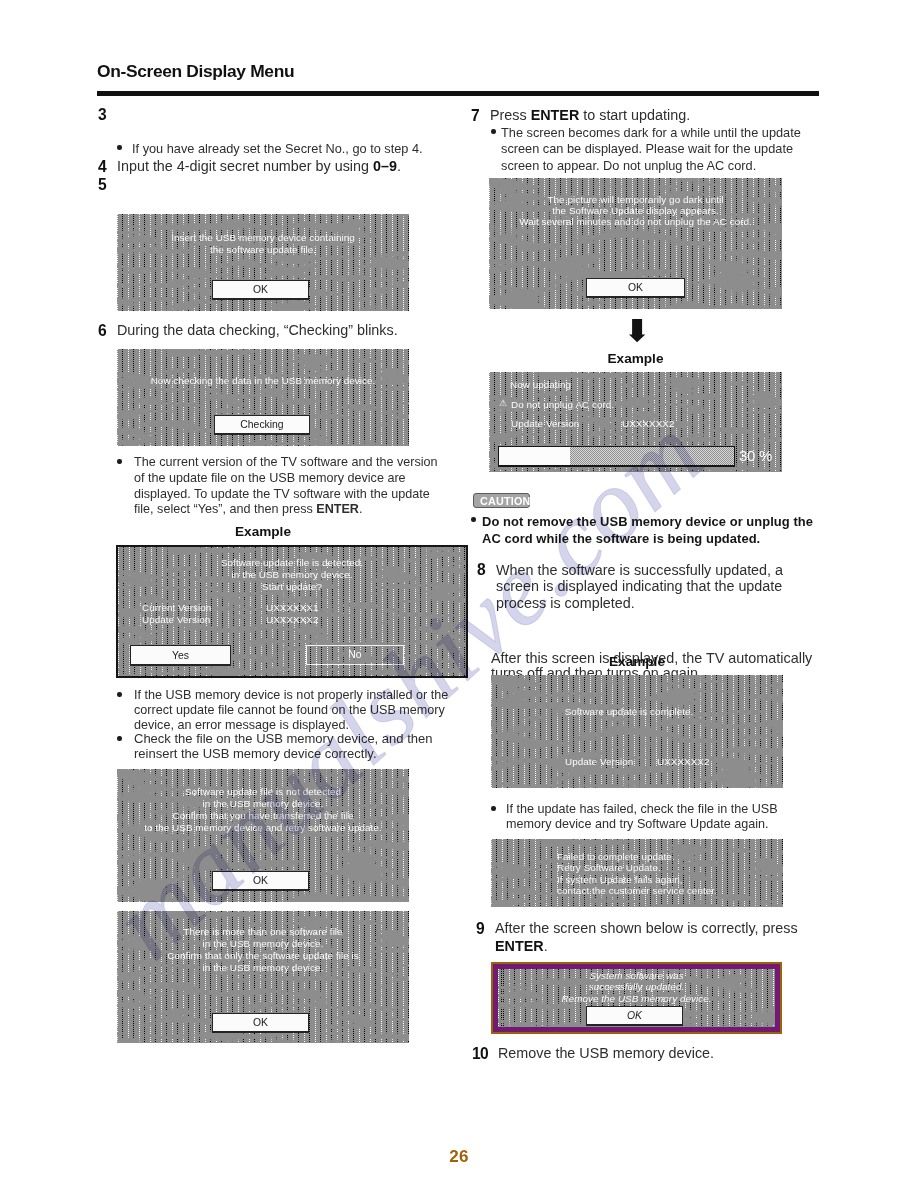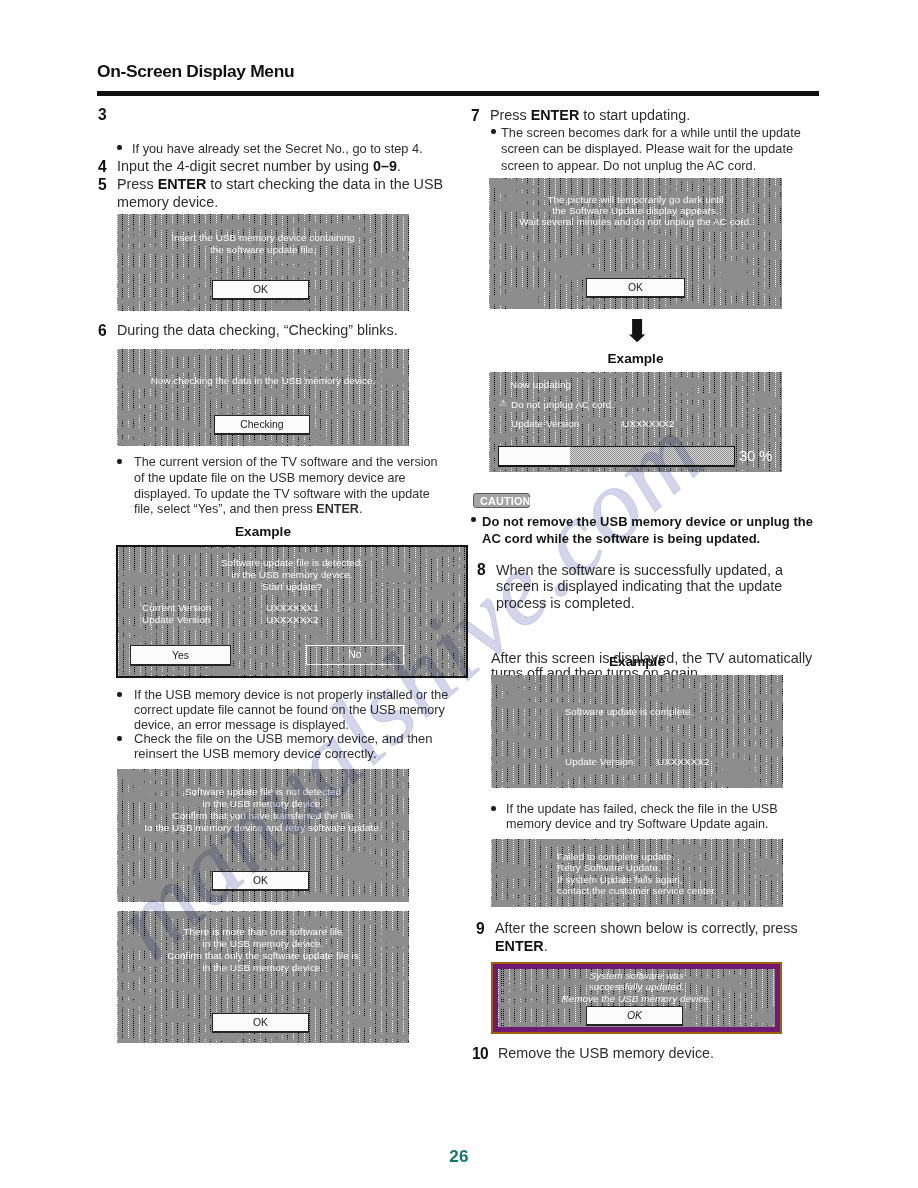--- a/index.html
+++ b/index.html
@@ -58,21 +58,21 @@
                     repeating-conic-gradient(#d8d8d8 0% 25%, #8f8f8f 0% 50%);
                   background-size:2px 2px;}
   .shot .progress-fill{height:100%;background:#fcfcfc;}
   .example{text-align:center;font-weight:bold;font-size:13.6px;margin:0;}
   .caution{display:inline-block;box-sizing:border-box;border:1px solid #5a5a5a;border-radius:3px;
            padding:0 6px;height:15px;line-height:14px;
            font-size:10.8px;font-weight:bold;letter-spacing:.2px;background:#a5a5a5;color:#ffffff;}
   .caution-body{font-weight:bold;font-size:12.95px;line-height:17.4px;color:#161616;letter-spacing:0.05px;}
 
   .pagenum{position:absolute;left:0;top:1147px;width:918px;text-align:center;
-           font-size:17px;font-weight:bold;color:#0f766e;letter-spacing:0.3px;}
+           font-size:17px;font-weight:bold;color:#a16207;letter-spacing:0.3px;}
 
   
   .wm{position:absolute;left:165px;top:872px;pointer-events:none;
       font-family:"Liberation Serif",serif;font-style:italic;
       font-size:104px;line-height:1;letter-spacing:1.5px;white-space:nowrap;
       color:rgba(112,116,188,0.30);
       -webkit-text-stroke:1px rgba(112,116,188,0.22);
       transform:rotate(-42deg);transform-origin:0 100%;z-index:9;
       mix-blend-mode:multiply;}
 </style>
@@ -118,21 +118,20 @@
 
     <div class="bullet" style="top:141px;left:18px;padding-left:17px;width:320px;">If you have already set the Secret No., go to step 4.</div>
 
     <div class="step" style="top:158px;left:0;width:338px;">
       <span class="num">4</span>
       <span><span>Input the 4-digit secret number by using </span><b>0–9</b><span>.</span></span>
     </div>
 
     <div class="step" style="top:176px;left:0;width:332px;">
       <span class="num">5</span>
-      <span><span>Press </span><b>ENTER</b><span> to start checking the data in the USB memory device.</span></span>
     </div>
 
     <div class="shot" style="position:absolute;left:20px;top:214px;width:292px;height:97px;">
       <div class="dither"></div>
       <div class="txt" style="top:18px;">Insert the USB memory device containing
 the software update file.</div>
       <div class="btn" style="left:95px;top:66px;width:97px;height:20px;line-height:18px;">OK</div>
     </div>
 
     <div class="step" style="top:322px;left:0;width:338px;">

